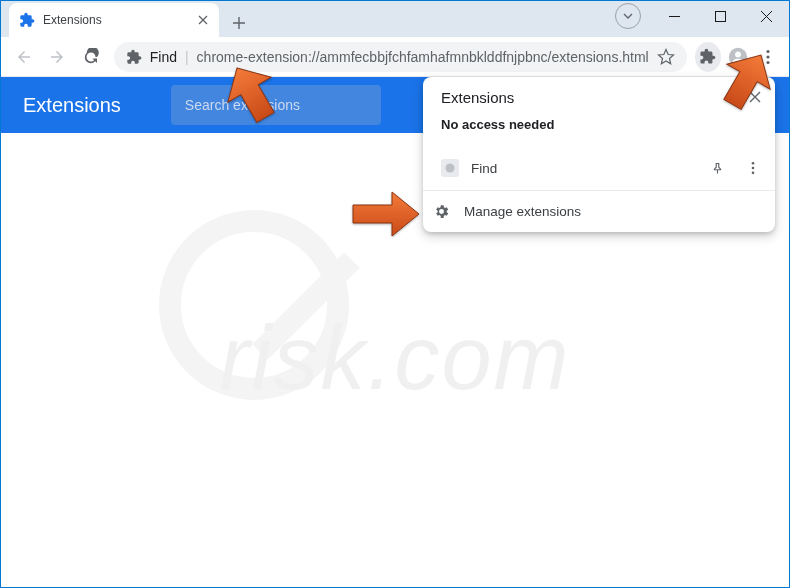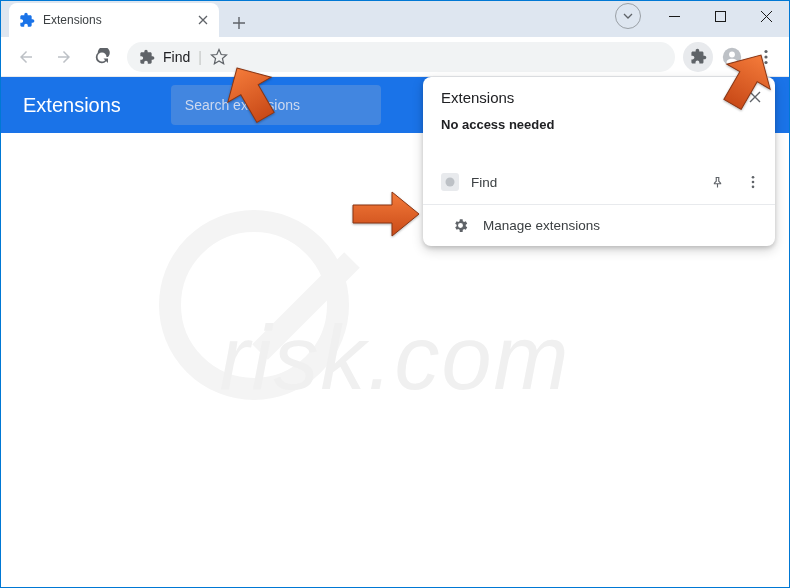--- a/index.html
+++ b/index.html
@@ -35,28 +35,28 @@
 .bluebar-title { color: #fff; font-size: 20px; font-weight: 400; }
 .searchbox { background: #4286e0; height: 40px; border-radius: 4px; display: flex; align-items: center; padding: 0 14px; color: #cdd9ef; font-size: 14px; min-width: 210px; }
 
 
 .popup { position: absolute; top: 0px; right: 14px; width: 352px; background: #fff; border-radius: 8px; box-shadow: 0 2px 4px rgba(0,0,0,.15), 0 4px 12px rgba(0,0,0,.18); z-index: 50; }
 .popup-inner { padding: 0 0 0 0; }
 .popup-header { display: flex; align-items: center; padding: 10px 10px 8px 18px; }
 .popup-title { font-size: 15px; color: #202124; flex: 1; }
 .popup-close { width: 20px; height: 20px; display: flex; align-items: center; justify-content: center; color: #5f6368; cursor: pointer; }
 .popup-section { padding: 2px 18px 14px 18px; }
-.sec-title { font-size: 13px; font-weight: 600; color: #202124; margin-bottom: 16px; }
+.sec-title { font-size: 13px; font-weight: 600; color: #202124; margin-bottom: 2px; }
 .sec-desc { font-size: 12.5px; color: #5f6368; line-height: 1.4; }
 .ext-row { display: flex; align-items: center; padding: 8px 10px 10px 18px; gap: 12px; cursor: pointer; }
 .ext-row-icon { width: 18px; height: 18px; }
 .ext-row-name { flex: 1; font-size: 13.5px; color: #3c4043; }
 .row-action { width: 24px; height: 24px; display: flex; align-items: center; justify-content: center; color: #5f6368; cursor: pointer; border-radius: 50%; }
 .popup-divider { height: 1px; background: #e8eaed; margin: 0; }
-.manage-row { display: flex; align-items: center; padding: 12px 29px; gap: 14px; color: #3c4043; font-size: 13.5px; cursor: pointer; }
+.manage-row { display: flex; align-items: center; padding: 12px 10px; gap: 14px; color: #3c4043; font-size: 13.5px; cursor: pointer; }
 
 
 .watermark { position: absolute; top: 55%; left: 50%; transform: translate(-50%, -50%); font-size: 90px; color: #f0f0f0; font-weight: 500; font-style: italic; z-index: 1; letter-spacing: 2px; pointer-events: none; }
 .watermark-logo { position: absolute; top: 26%; left: 20%; width: 190px; height: 190px; border: 22px solid #f4f4f4; border-radius: 50%; z-index: 1; pointer-events: none;}
 .watermark-logo::after { content: ""; position: absolute; width: 22px; height: 130px; background: #f4f4f4; top: 9px; left: 114px; transform: rotate(45deg); }
 
 
 .arrow { position: absolute; z-index: 100; filter: drop-shadow(0 1px 1px rgba(0,0,0,.3)); pointer-events: none;}
 </style>
 </head>
@@ -118,20 +118,21 @@
     <svg width="18" height="18" viewBox="0 0 24 24">
         <path d="M17.65 6.35A8 8 0 104 12h2a6 6 0 116 6c-1.66 0-3.14-.69-4.22-1.78L10 14H4v6l2.35-2.35A8 8 0 1017.65 6.35z" fill="currentColor" transform="scale(-1,1) translate(-24,0)"></path>
       </svg>
   </div>
   <div class="address">
     <svg class="addr-ext-icon" viewBox="0 0 24 24" fill="#5f6368">
         <path d="M20.5 11H19V7c0-1.1-.9-2-2-2h-4V3.5C13 2.12 11.88 1 10.5 1S8 2.12 8 3.5V5H4c-1.1 0-2 .9-2 2v3.8h1.5c1.49 0 2.7 1.21 2.7 2.7s-1.21 2.7-2.7 2.7H2V20c0 1.1.9 2 2 2h3.8v-1.5c0-1.49 1.21-2.7 2.7-2.7s2.7 1.21 2.7 2.7V22H17c1.1 0 2-.9 2-2v-4h1.5c1.38 0 2.5-1.12 2.5-2.5S21.88 11 20.5 11z"></path>
       </svg>
     <span class="addr-name">Find</span>
     <span class="addr-sep">|</span>
+    <span class="addr-url">chrome-extension://ammfecbbjfchfamhafmnbklddfnjpbnc/extensions.html</span>
     <svg class="addr-star" viewBox="0 0 24 24" fill="none" stroke="#5f6368" stroke-width="1.6">
         <path d="M12 17.3l-6.2 3.7 1.6-7L2 9.3l7.1-.6L12 2l2.9 6.7 7.1.6-5.4 4.7 1.6 7z"></path>
       </svg>
   </div>
   <div class="tb-icon tb-ext">
     <svg width="17" height="17" viewBox="0 0 24 24" fill="#5f6368">
         <path d="M20.5 11H19V7c0-1.1-.9-2-2-2h-4V3.5C13 2.12 11.88 1 10.5 1S8 2.12 8 3.5V5H4c-1.1 0-2 .9-2 2v3.8h1.5c1.49 0 2.7 1.21 2.7 2.7s-1.21 2.7-2.7 2.7H2V20c0 1.1.9 2 2 2h3.8v-1.5c0-1.49 1.21-2.7 2.7-2.7s2.7 1.21 2.7 2.7V22H17c1.1 0 2-.9 2-2v-4h1.5c1.38 0 2.5-1.12 2.5-2.5S21.88 11 20.5 11z"></path>
       </svg>
   </div>
   <div class="tb-icon">

